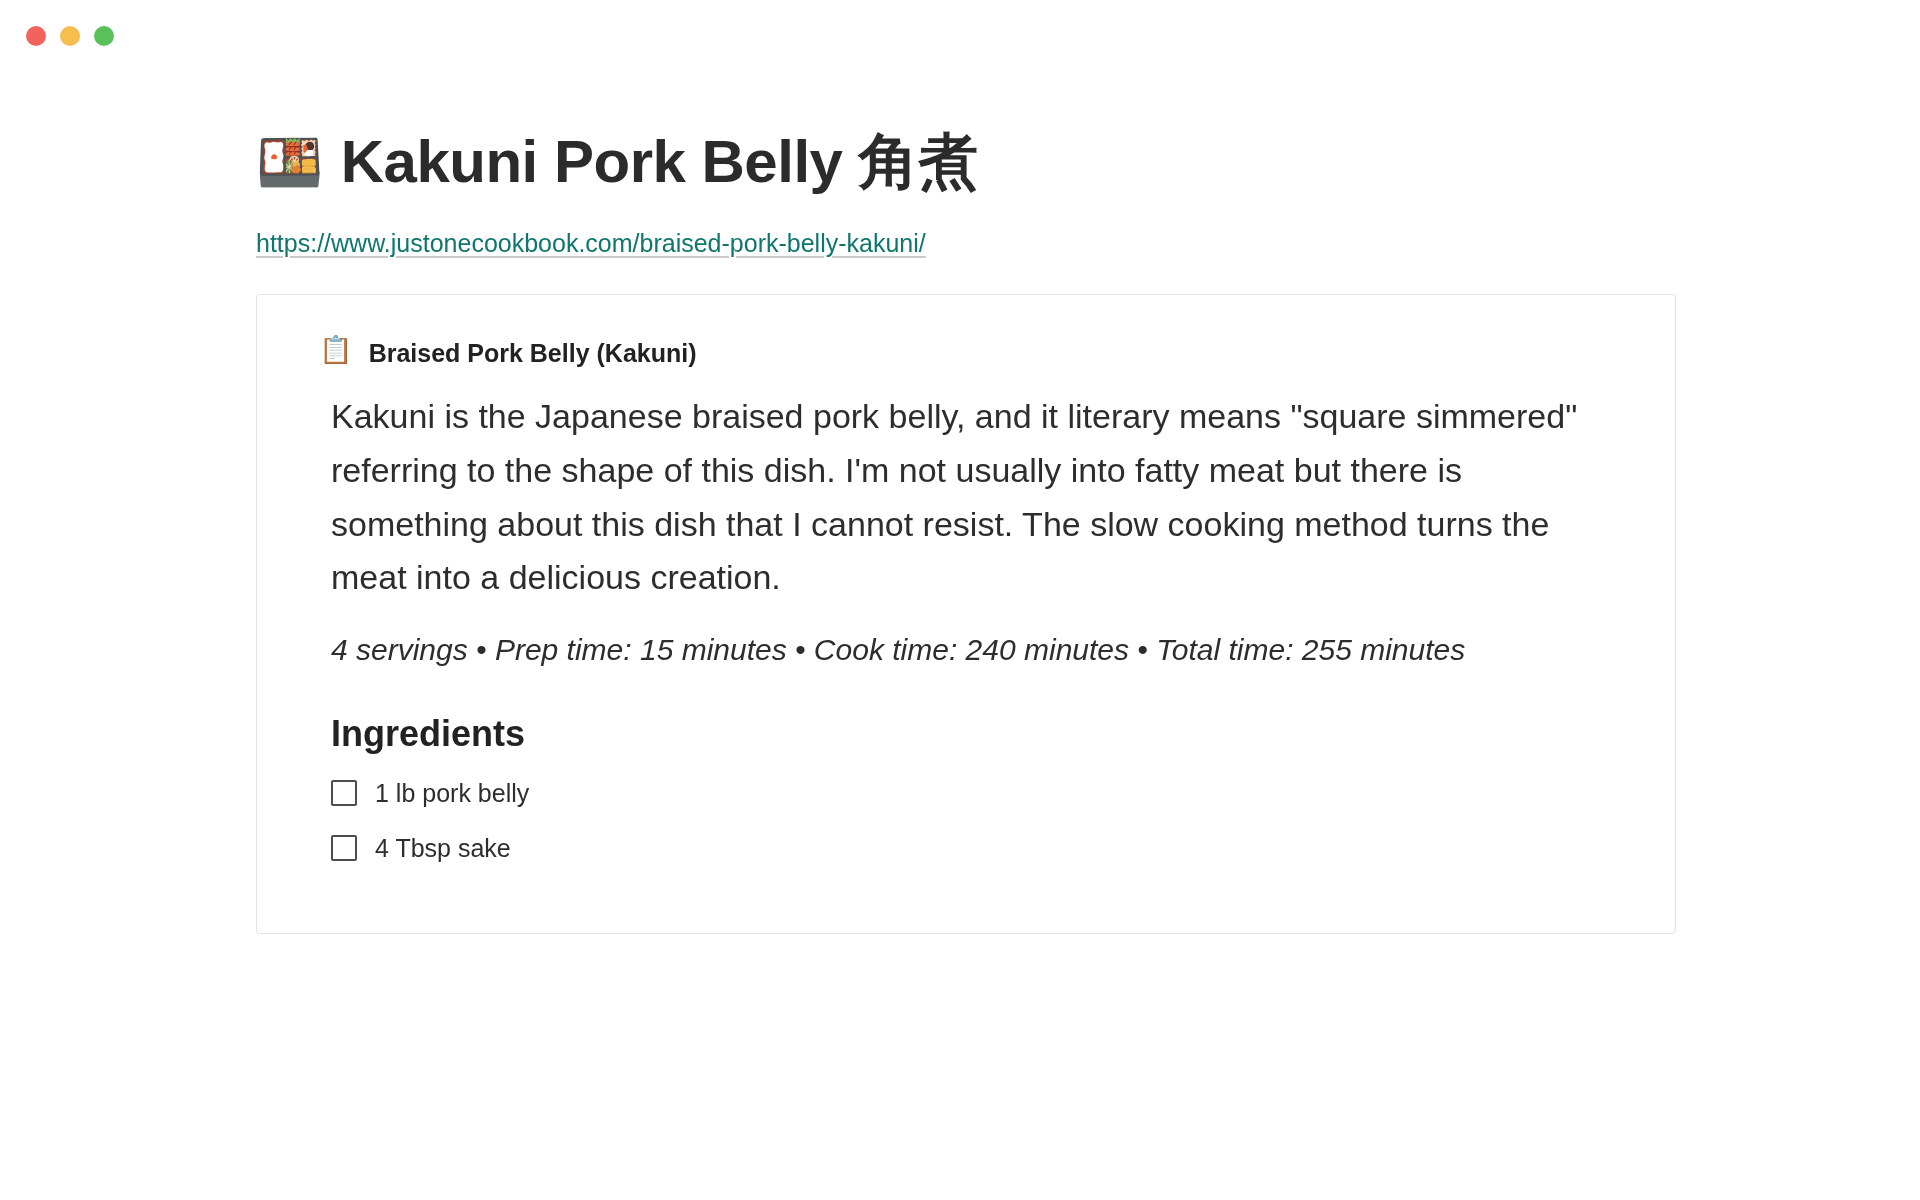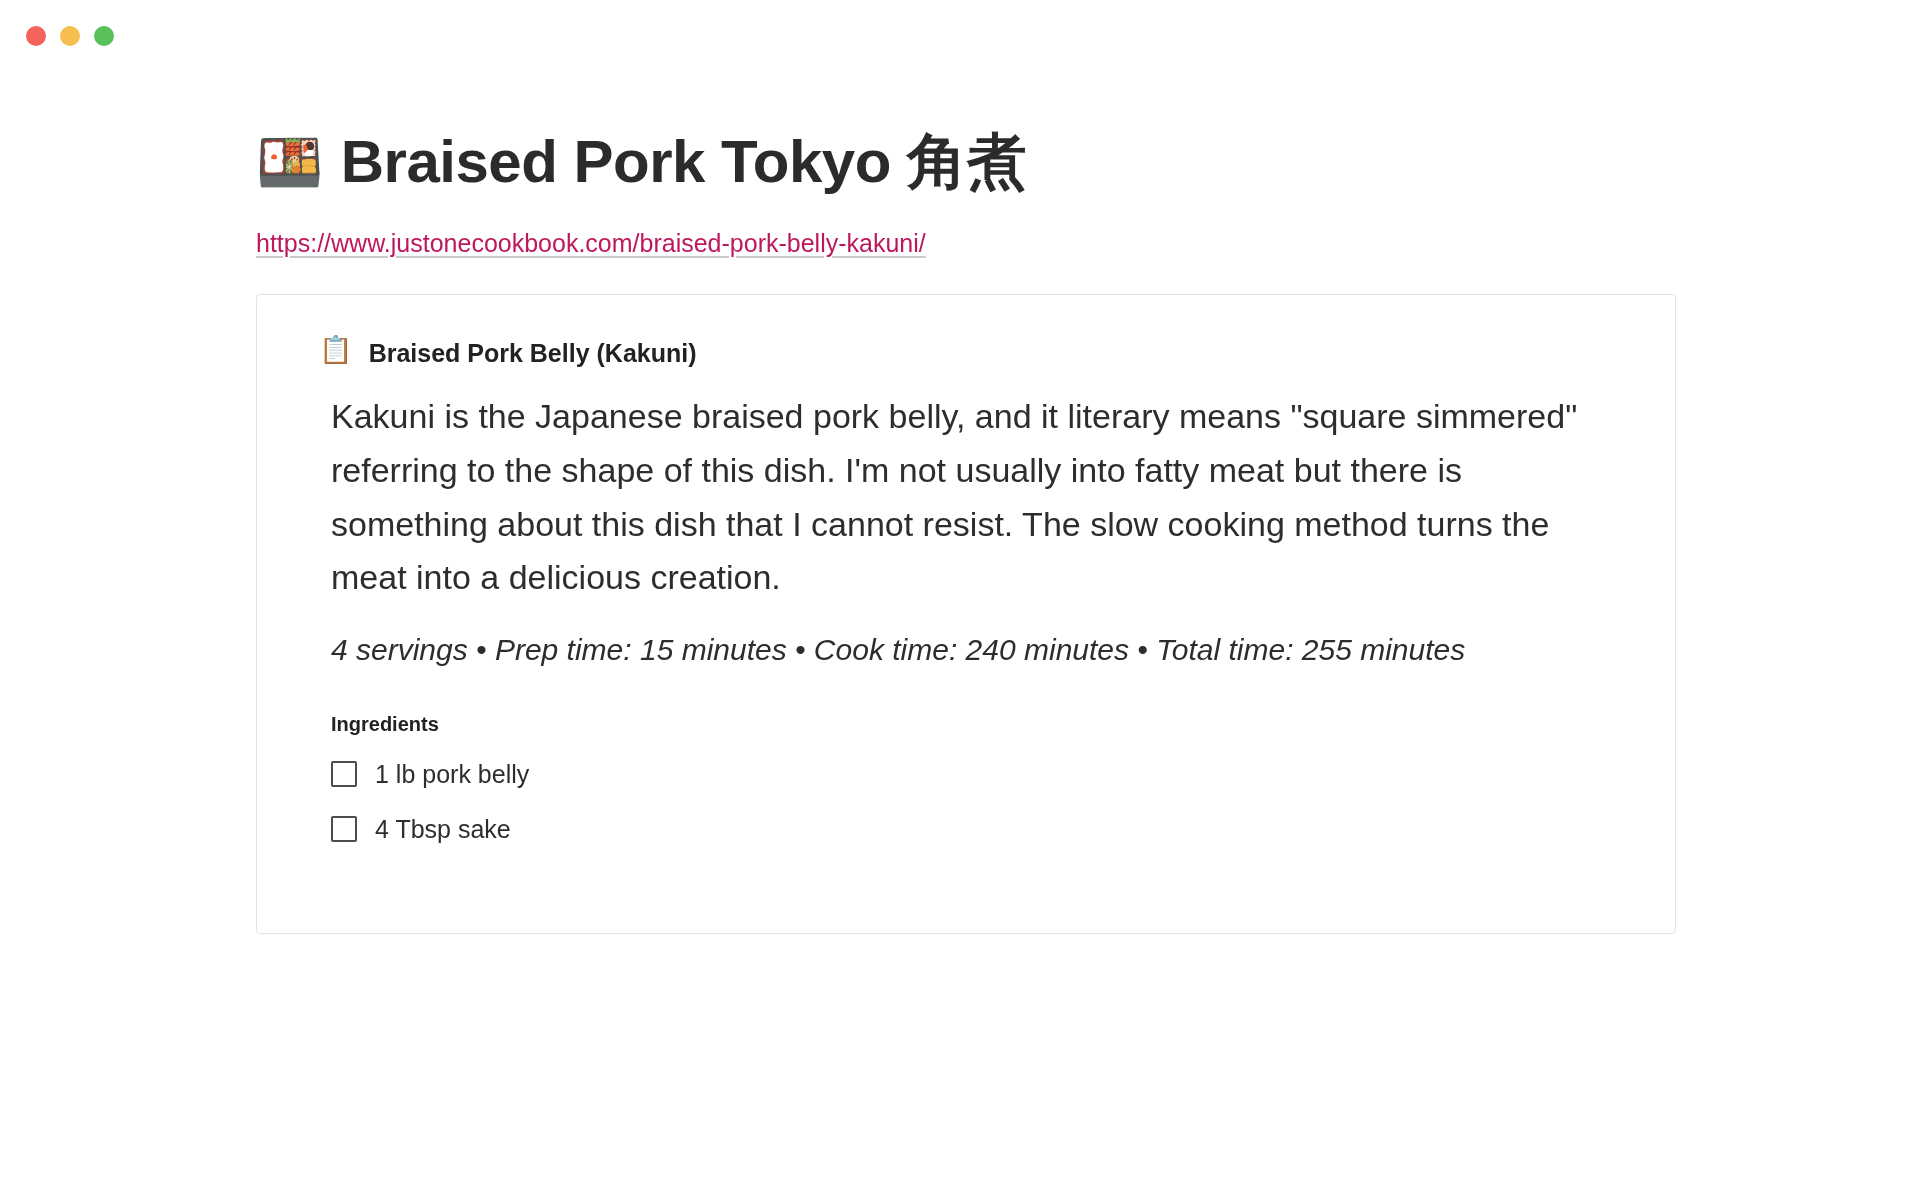--- a/index.html
+++ b/index.html
@@ -65,21 +65,21 @@
   }
   .page-title .emoji {
     font-size: 54px;
     line-height: 1;
   }
 
   .source-link {
     display: inline-block;
     margin-top: 34px;
     font-size: 25px;
-    color: #be185d;
+    color: #0f766e;
     text-decoration: underline;
     text-decoration-color: #c9c9c9;
     text-underline-offset: 4px;
     cursor: pointer;
   }
 
   .card {
     margin-top: 36px;
     border: 1px solid #e3e3e3;
     border-radius: 4px;
@@ -115,21 +115,21 @@
   }
 
   .meta {
     font-size: 30px;
     font-style: italic;
     color: #2d2d2d;
     margin: 0 0 46px 12px;
   }
 
   .section-title {
-    font-size: 20px;
+    font-size: 36px;
     font-weight: bold;
     color: #222222;
     margin: 0 0 22px 12px;
   }
 
   .ingredient {
     display: flex;
     align-items: center;
     gap: 18px;
     margin: 0 0 22px 12px;
@@ -159,21 +159,21 @@
       <span class="dot" style="background:#f2635c"></span>
       <span class="dot" style="background:#f6bd4f"></span>
       <span class="dot" style="background:#5ac05a"></span>
     </div>
   </div>
 
   <div class="doc">
 
     <h1 class="page-title">
       <span class="emoji">🍱</span>
-      <span>Braised Pork Tokyo 角煮</span>
+      <span>Kakuni Pork Belly 角煮</span>
     </h1>
 
     <a class="source-link">https://www.justonecookbook.com/braised-pork-belly-kakuni/</a>
 
     <div class="card">
 
       <div class="card-heading">
         <span class="emoji">📋</span>
         <span>Braised Pork Belly (Kakuni)</span>
       </div>

